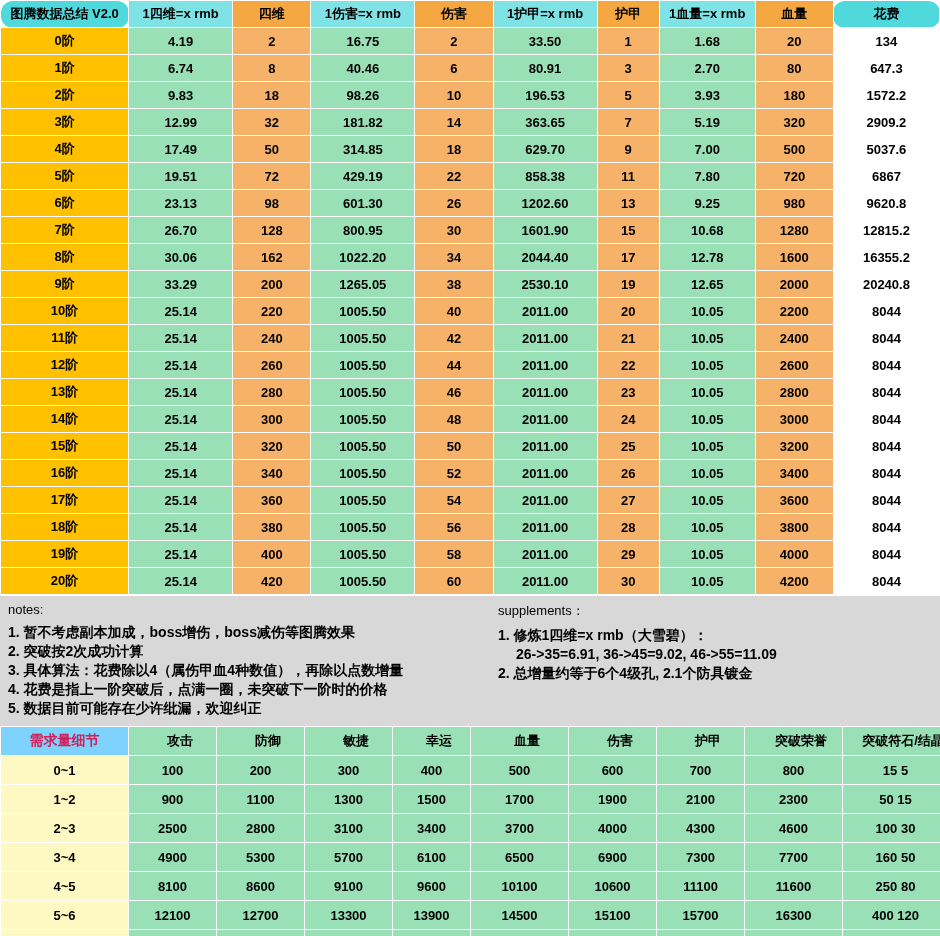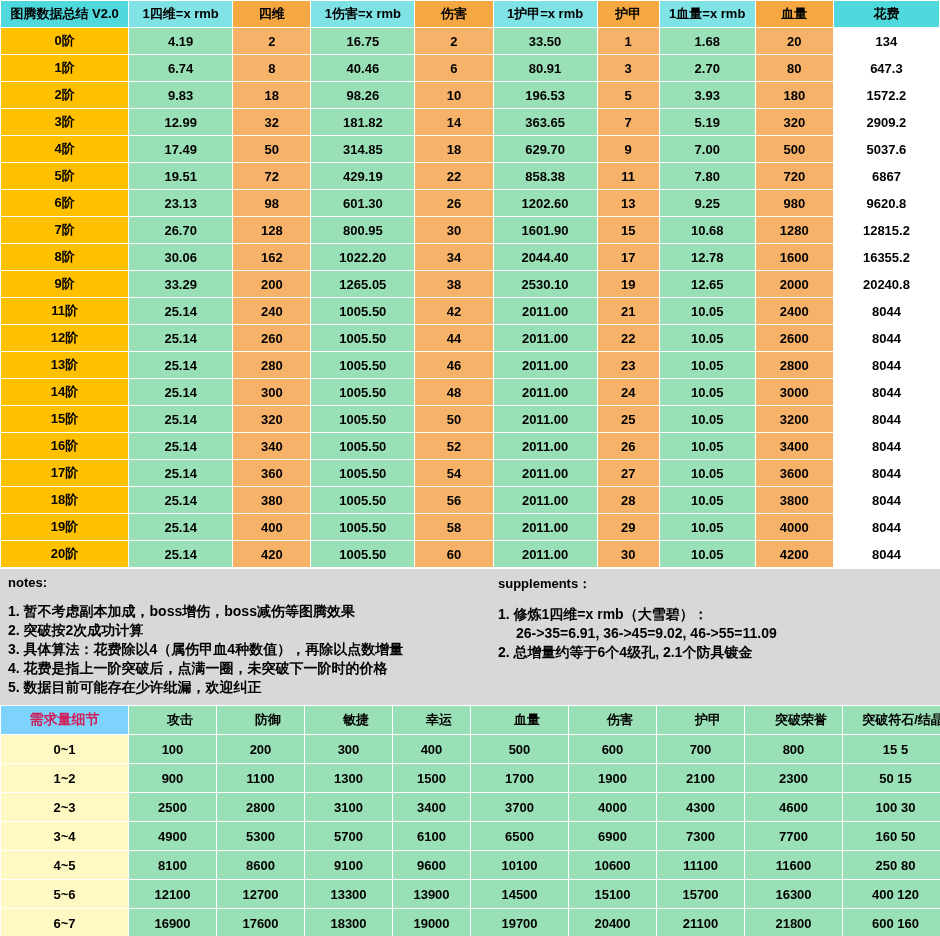--- a/index.html
+++ b/index.html
@@ -8,42 +8,42 @@
     font-family:"Liberation Sans","DejaVu Sans",sans-serif;
     font-size:13px;
     background:#ffffff;
     color:#000;
   }
   table{border-collapse:collapse;width:940px;table-layout:fixed;}
   td,th{border:1px solid #ffffff;text-align:center;padding:2px 1px;font-weight:bold;white-space:nowrap;overflow:hidden;}
   
   .t-main th{height:22px;font-size:13px;}
   .t-main td{height:22px;}
-  .hdr-cyan{background:#4fd9dd;color:#000;}
+  .hdr-cyan{background:#4fd9dd;color:#000;border-radius:12px;}
   .hdr-cyanlite{background:#7fe3e6;}
   .hdr-orange{background:#f5a742;}
   .stage-cell{background:#ffc000;color:#000;}
   .c-green{background:#9ae0b6;}
   .c-orange{background:#f7b26a;}
   .c-white{background:#ffffff;}
   .col-w-stage{width:128px;}
   .col-w-a{width:104px;}
   .col-w-b{width:78px;}
   .col-w-c{width:104px;}
   .col-w-d{width:78px;}
   .col-w-e{width:104px;}
   .col-w-f{width:62px;}
   .col-w-g{width:96px;}
   .col-w-h{width:78px;}
   .col-w-i{width:106px;}
   
   .notes-wrap{display:flex;width:940px;background:#d8d8d8;border-top:1px solid #ffffff;}
   .notes-left{width:490px;padding:6px 8px 8px 8px;box-sizing:border-box;}
   .notes-right{width:450px;padding:6px 16px 8px 8px;box-sizing:border-box;}
-  .notes-title{font-weight:bold;font-size:13px;margin-bottom:12px;}
+  .notes-title{font-weight:normal;font-size:13px;margin-bottom:6px;}
   .note-line{font-size:14px;line-height:19px;font-weight:bold;}
   
   .t-req th{height:24px;}
   .t-req td{height:24px;}
   .req-corner{background:#7dd3fc;color:#d01f5a;font-size:14px;}
   .req-hdr{background:#9ae0b6;padding-left:16px;}
   .req-stage{background:#fef9c3;}
   .req-cell{background:#9ae0b6;}
   .rq-w0{width:128px;}
   .rq-w1{width:88px;}
@@ -201,20 +201,32 @@
         <td class="c-orange">200</td>
         <td class="c-green">1265.05</td>
         <td class="c-orange">38</td>
         <td class="c-green">2530.10</td>
         <td class="c-orange">19</td>
         <td class="c-green">12.65</td>
         <td class="c-orange">2000</td>
         <td class="c-white">20240.8</td>
       </tr>
       <tr>
+        <td class="stage-cell">10阶</td>
+        <td class="c-green">25.14</td>
+        <td class="c-orange">220</td>
+        <td class="c-green">1005.50</td>
+        <td class="c-orange">40</td>
+        <td class="c-green">2011.00</td>
+        <td class="c-orange">20</td>
+        <td class="c-green">10.05</td>
+        <td class="c-orange">2200</td>
+        <td class="c-white">8044</td>
+      </tr>
+      <tr>
         <td class="stage-cell">11阶</td>
         <td class="c-green">25.14</td>
         <td class="c-orange">240</td>
         <td class="c-green">1005.50</td>
         <td class="c-orange">42</td>
         <td class="c-green">2011.00</td>
         <td class="c-orange">21</td>
         <td class="c-green">10.05</td>
         <td class="c-orange">2400</td>
         <td class="c-white">8044</td>

